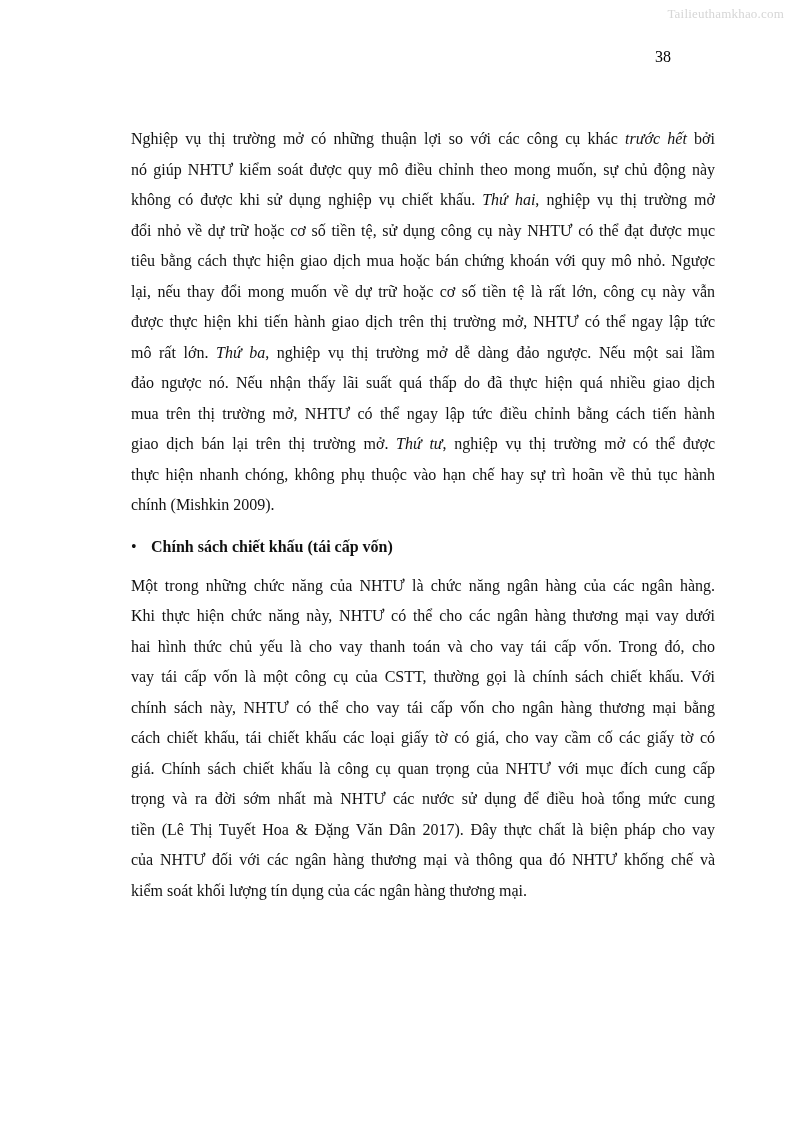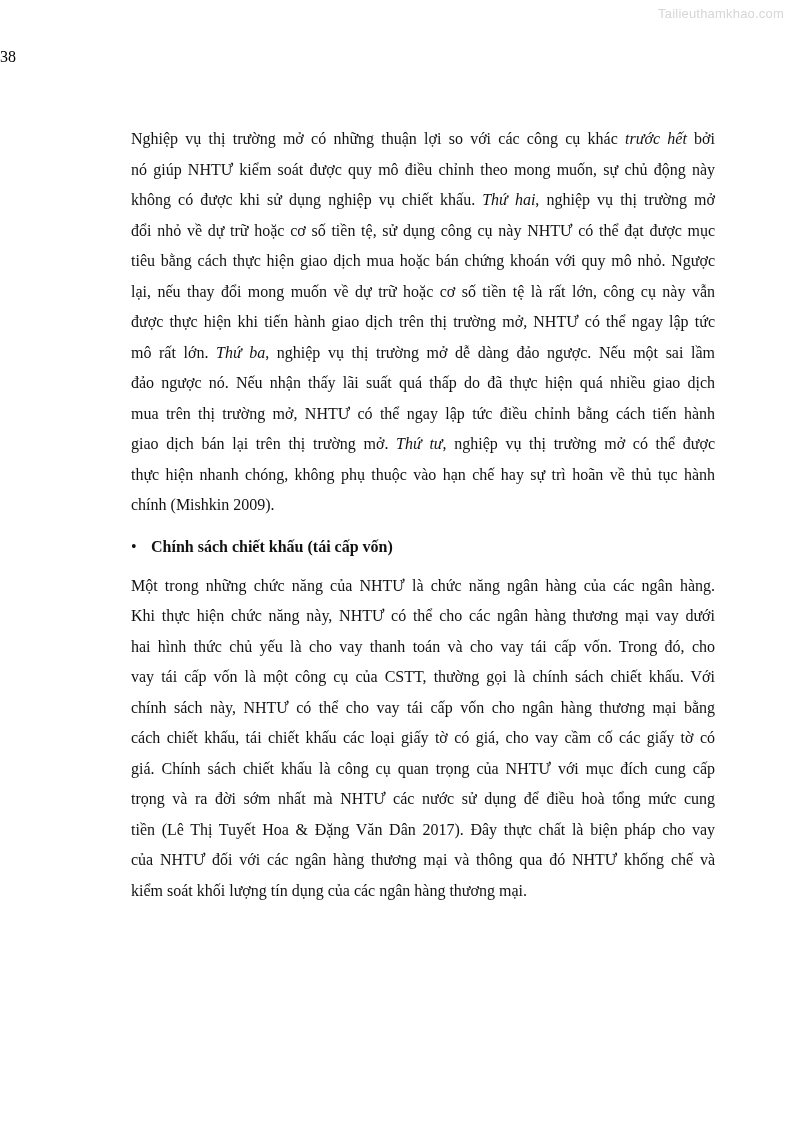--- a/index.html
+++ b/index.html
@@ -1,23 +1,23 @@
 <!DOCTYPE html>
 <html><head>
 <meta charset="utf-8">
 <style>
   html, body { margin: 0; padding: 0; background: #ffffff; }
   body { width: 794px; height: 1123px; position: relative; overflow: hidden; }
   .watermark {
     position: absolute; top: 6px; right: 10px;
-    font-family: Liberation Sans, sans-serif; font-size: 13px;
+    font-family: Liberation Serif, serif; font-size: 13px;
     color: #d6d6d6; letter-spacing: 0.2px;
   }
   .page-number {
-    position: absolute; top: 48px; left: 0; width: 671px; text-align: left;
+    position: absolute; top: 48px; left: 0; width: 671px; text-align: right;
     font-family: "Liberation Serif", serif; font-size: 16px; color: #000;
   }
   .content {
     position: absolute; left: 131px; top: 124px; width: 584px;
     font-family: "Liberation Serif", serif; font-size: 16px; color: #111;
   }
   .line {
     height: 30.5px; line-height: 30.5px; white-space: nowrap;
     text-align: justify; text-align-last: justify;
   }

